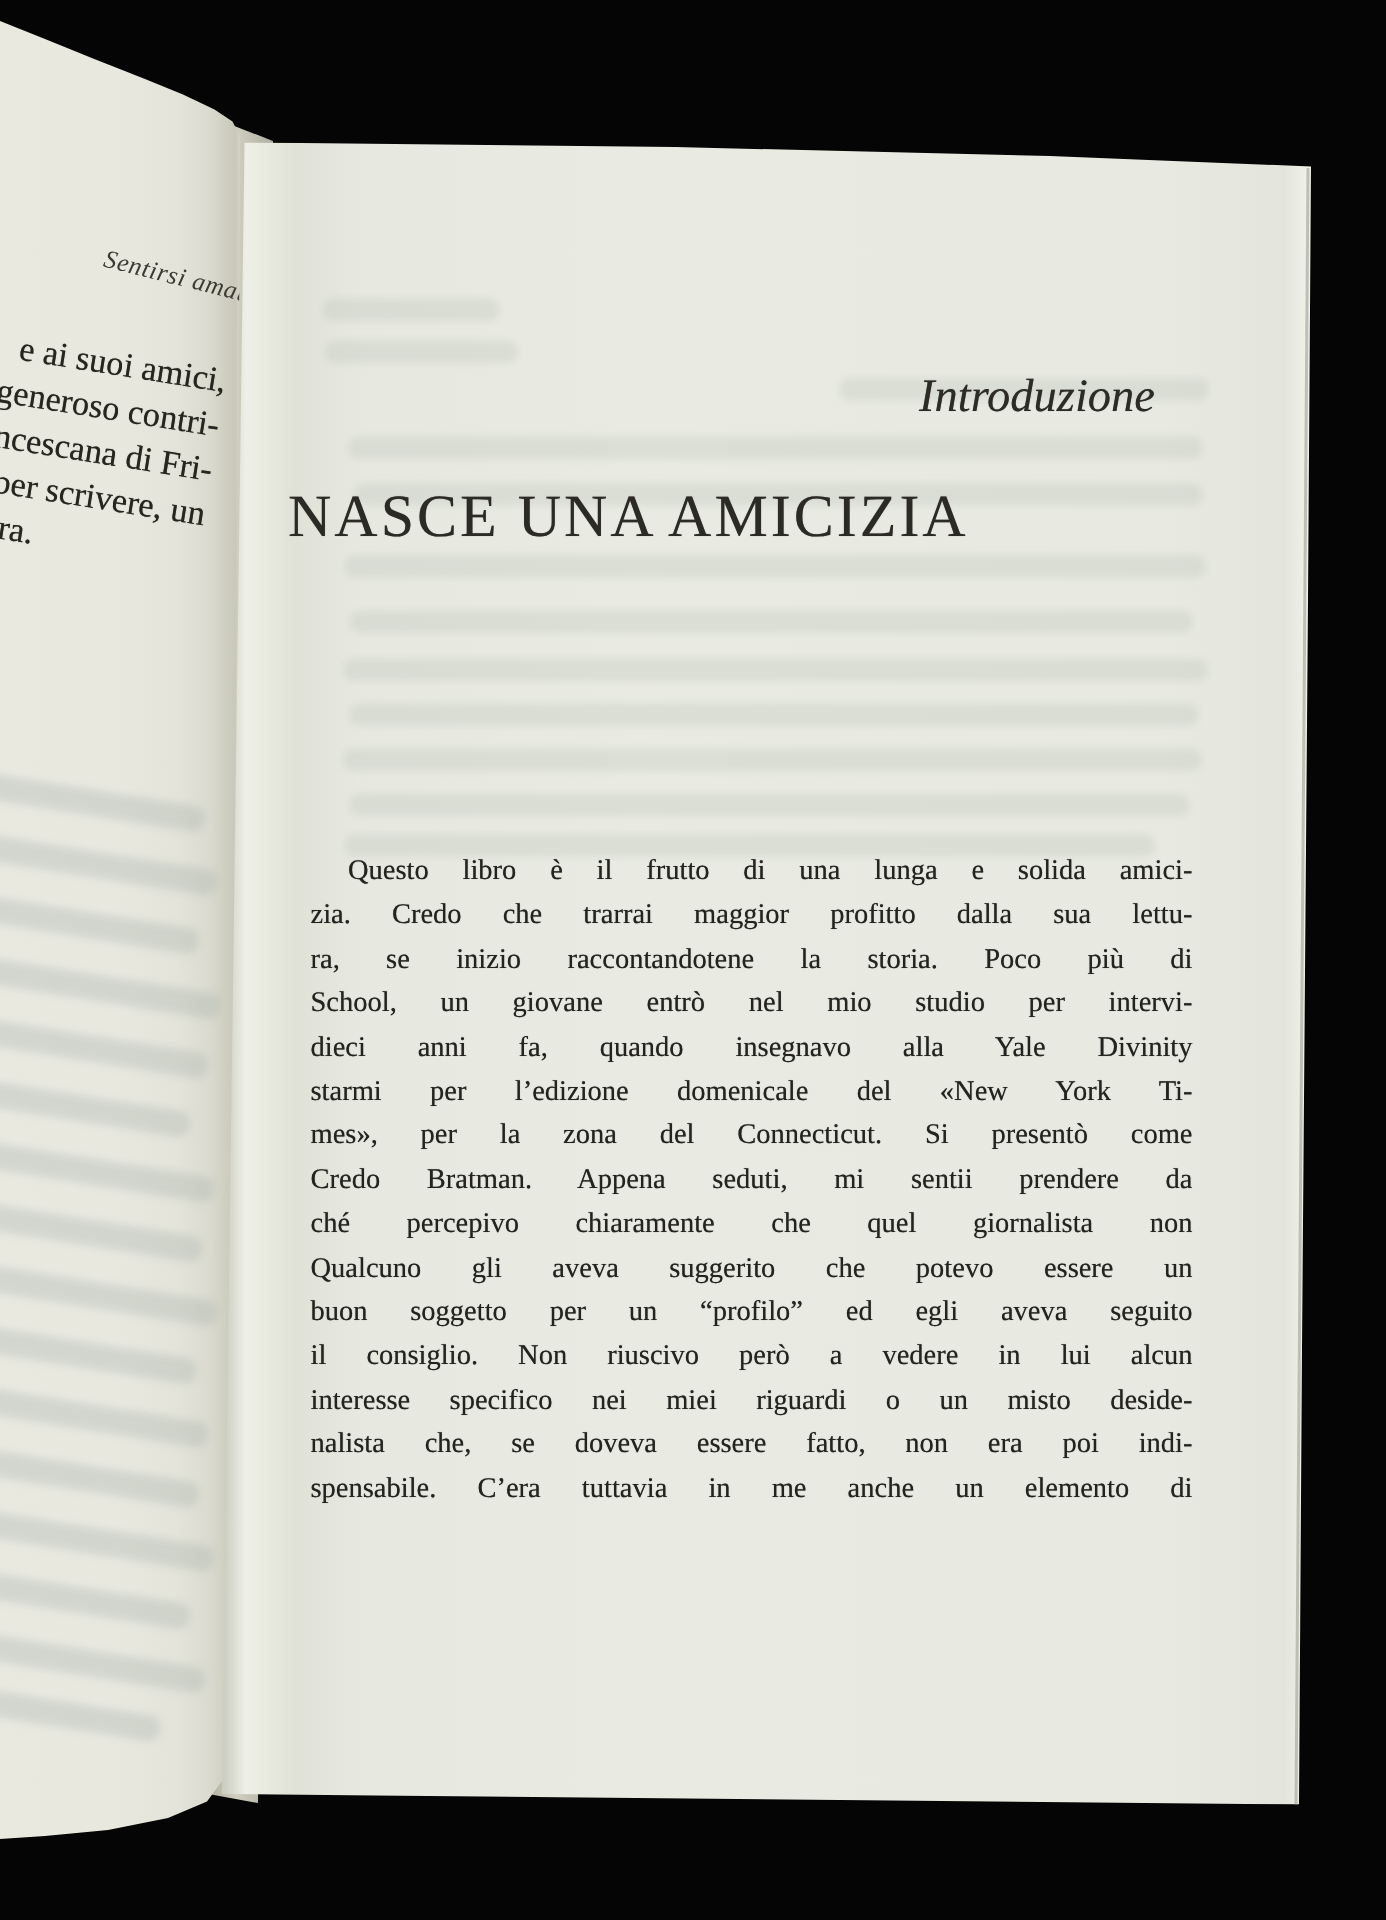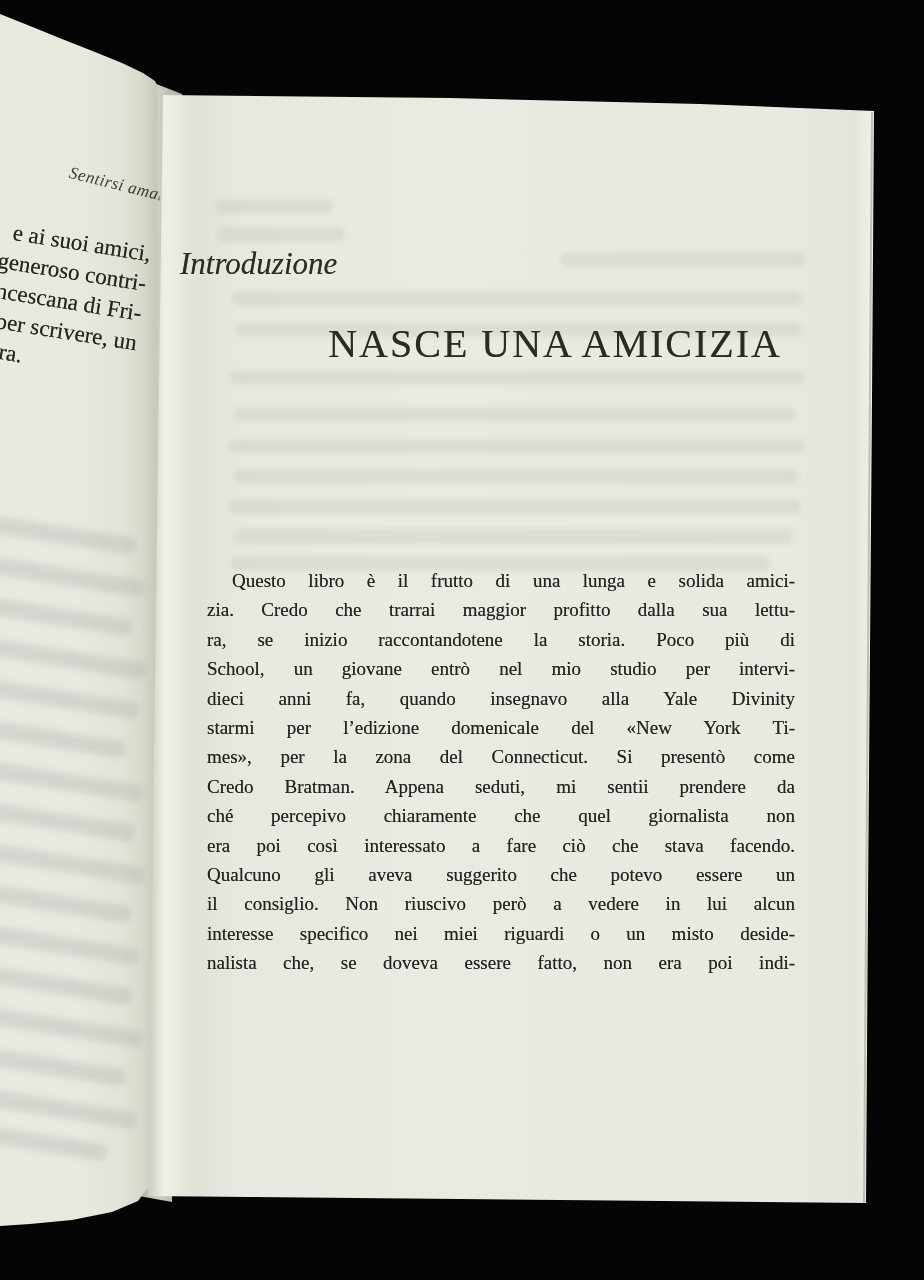--- a/index.html
+++ b/index.html
@@ -56,26 +56,26 @@
 
   .running-head {
     position:absolute; left:72px; top:163px;
     transform:rotate(14deg); transform-origin:0 0;
     font-style:italic; font-size:17px; letter-spacing:.5px; color:#3c3a33;
   }
 
   
   .chapter-label {
     position:absolute; left:180px; top:246px; width:590px;
-    text-align:left; font-style:italic; font-size:31px; color:#2c2b25;
+    text-align:right; font-style:italic; font-size:31px; color:#2c2b25;
     text-shadow:0 0 0.5px rgba(44,43,37,0.6);
   }
   .chapter-title {
     position:absolute; left:192px; top:320px; width:590px;
-    text-align:right; font-size:40px; letter-spacing:2px; color:#2b2a25;
+    text-align:left; font-size:40px; letter-spacing:2px; color:#2b2a25;
     text-shadow:0 0 0.5px rgba(43,42,37,0.6);
   }
   .body-block {
     position:absolute; left:207px; top:566px; width:588px;
     font-size:19px; line-height:29.4px; color:#24231f;
     text-shadow:0 0 0.5px rgba(36,35,31,0.65);
   }
   .body-line {
     text-align:justify; text-align-last:justify;
     word-spacing:-1.5px; white-space:normal;
@@ -156,30 +156,31 @@
 
         <div class="body-line">starmi per l’edizione domenicale del «New York Ti-</div>
 
         <div class="body-line">mes», per la zona del Connecticut. Si presentò come</div>
 
         <div class="body-line">Credo Bratman. Appena seduti, mi sentii prendere da</div>
 
 
         <div class="body-line">ché percepivo chiaramente che quel giornalista non</div>
 
-        <div class="body-line">era poi così interessato a fare ciò che stava facendo.</div>
 
         <div class="body-line">Qualcuno gli aveva suggerito che potevo essere un</div>
 
+        <div class="body-line">buon soggetto per un “profilo” ed egli aveva seguito</div>
 
         <div class="body-line">il consiglio. Non riuscivo però a vedere in lui alcun</div>
 
         <div class="body-line">interesse specifico nei miei riguardi o un misto deside-</div>
 
 
         <div class="body-line">nalista che, se doveva essere fatto, non era poi indi-</div>
 
+        <div class="body-line">spensabile. C’era tuttavia in me anche un elemento di</div>
       </div>
 
     <div class="fore-edge-line"></div>
   </div>
 
 </div>
 
 </body></html>

